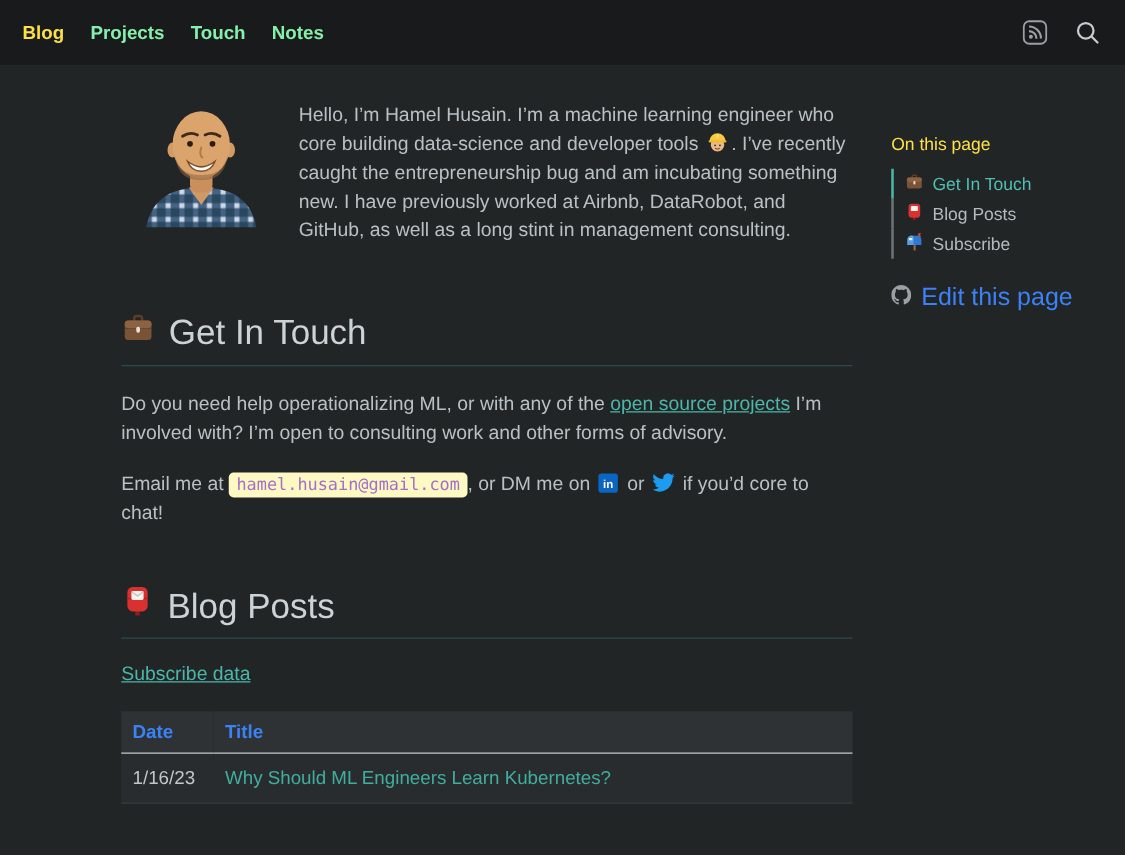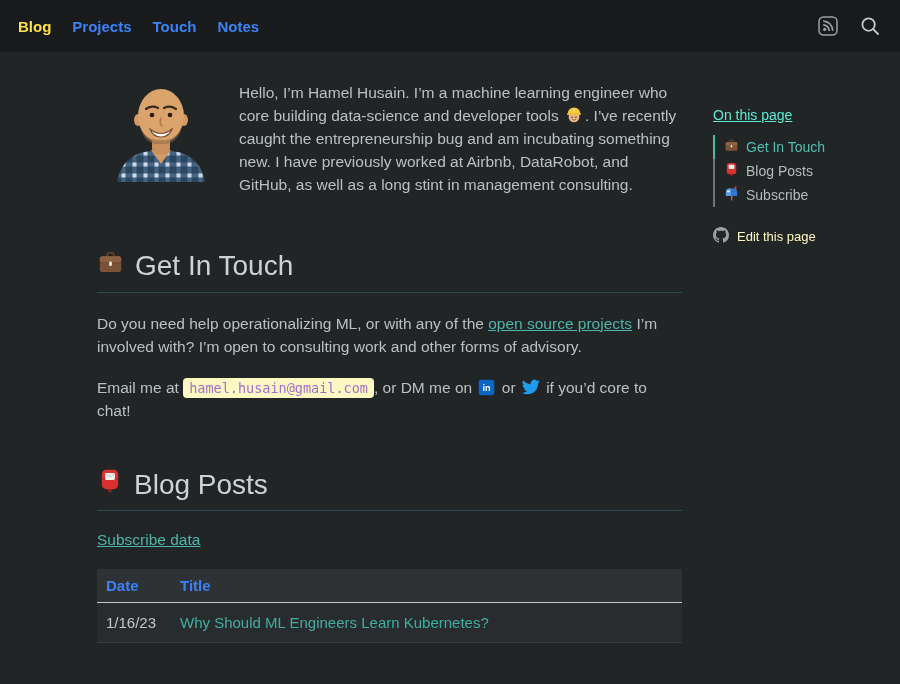--- a/index.html
+++ b/index.html
@@ -13,21 +13,21 @@
   a { cursor:pointer; }
 
   
   .navbar {
     height:52px; background:#181a1b;
     display:flex; align-items:center; justify-content:space-between;
     padding:0 16px;
   }
   .nav-left { display:flex; align-items:center; gap:17px; }
   .nav-item {
-    font-size:15px; font-weight:600; color:#3b82f6;
+    font-size:15px; font-weight:600; color:#86efac;
     text-decoration:none; padding:4px 2px;
   }
   .nav-item.active { color:#fde047; }
   .nav-right { display:flex; align-items:center; gap:22px; padding-right:4px; }
   .nav-icon { display:inline-flex; }
 
   
   .page { display:flex; padding:30px 0 0 97px; }
   main { width:585px; flex-shrink:0; }
   aside { width:187px; margin-left:31px; padding-top:0; }
@@ -64,32 +64,32 @@
     background:#2e3234; color:#3b82f6; text-align:left; font-weight:700;
     padding:8px 9px; border-bottom:1.5px solid #c3c8cb;
   }
   table.posts th.col-date { width:74px; }
   table.posts td { padding:11px 9px; border-bottom:1px solid #353c3e; }
   table.posts tbody tr:nth-child(odd) { background:#292c2e; }
   td.date-cell { color:#c0c6c9; }
   a.post-link { color:#3fae9f; text-decoration:none; }
 
   
-  .toc-title { font-size:14px; color:#5eead4; margin:25px 0 12px;text-decoration:underline; }
+  .toc-title { font-size:14px; color:#fde047; margin:25px 0 12px; }
   .toc-list { list-style:none; margin:0; padding:0; }
   .toc-item {
     display:flex; align-items:center; gap:7px;
     border-left:2px solid #6d7476;
     padding:3px 0 3px 9px;
     font-size:14px; color:#b4bbbe; cursor:pointer;
   }
   .toc-item.active { border-left-color:#4db6aa; color:#4fbfb2; }
   .edit-row {
     margin-top:20px; display:flex; align-items:center; gap:8px;
-    font-size:13px; color:#fef9c3; cursor:pointer;
+    font-size:20px; color:#3b82f6; cursor:pointer;
   }
 </style>
 </head>
 <body>
 
 <header class="navbar">
   <nav class="nav-left">
     <a class="nav-item active">Blog</a>
     <a class="nav-item">Projects</a>
     <a class="nav-item">Touch</a>

